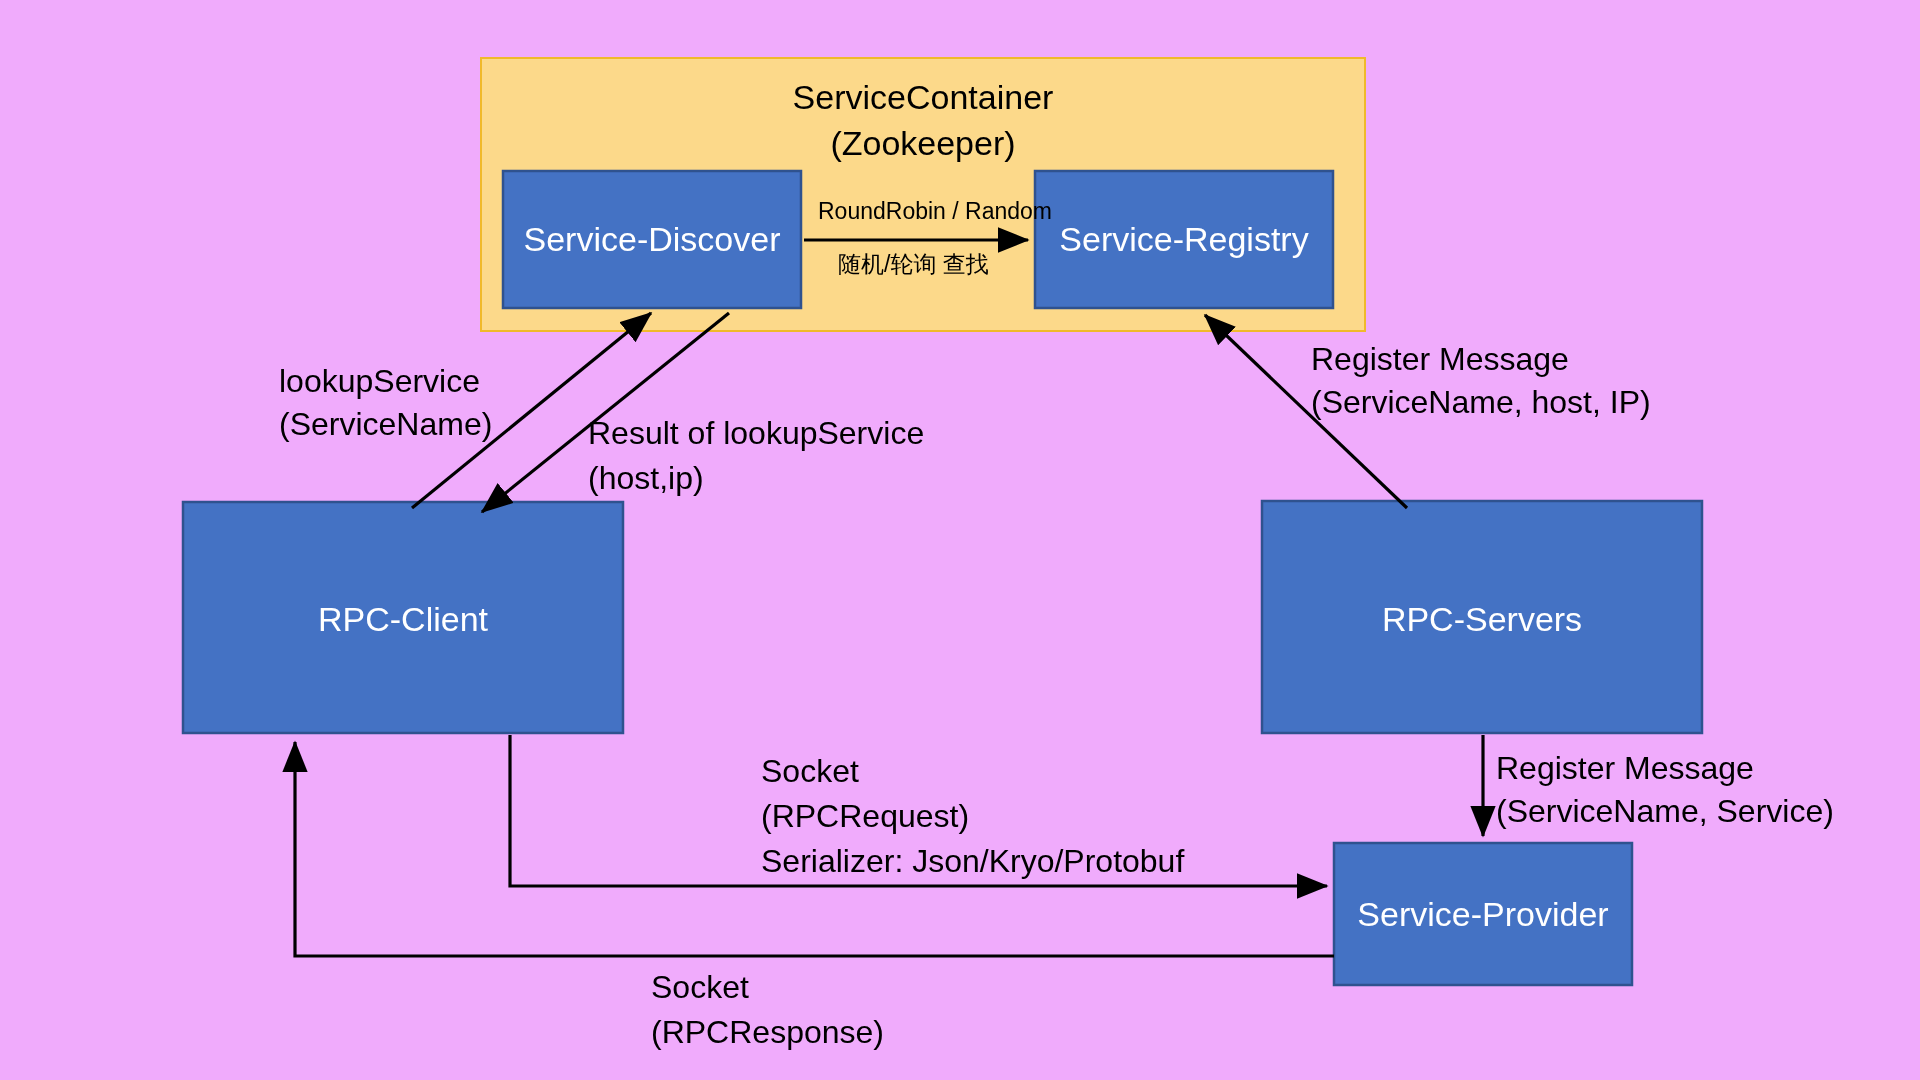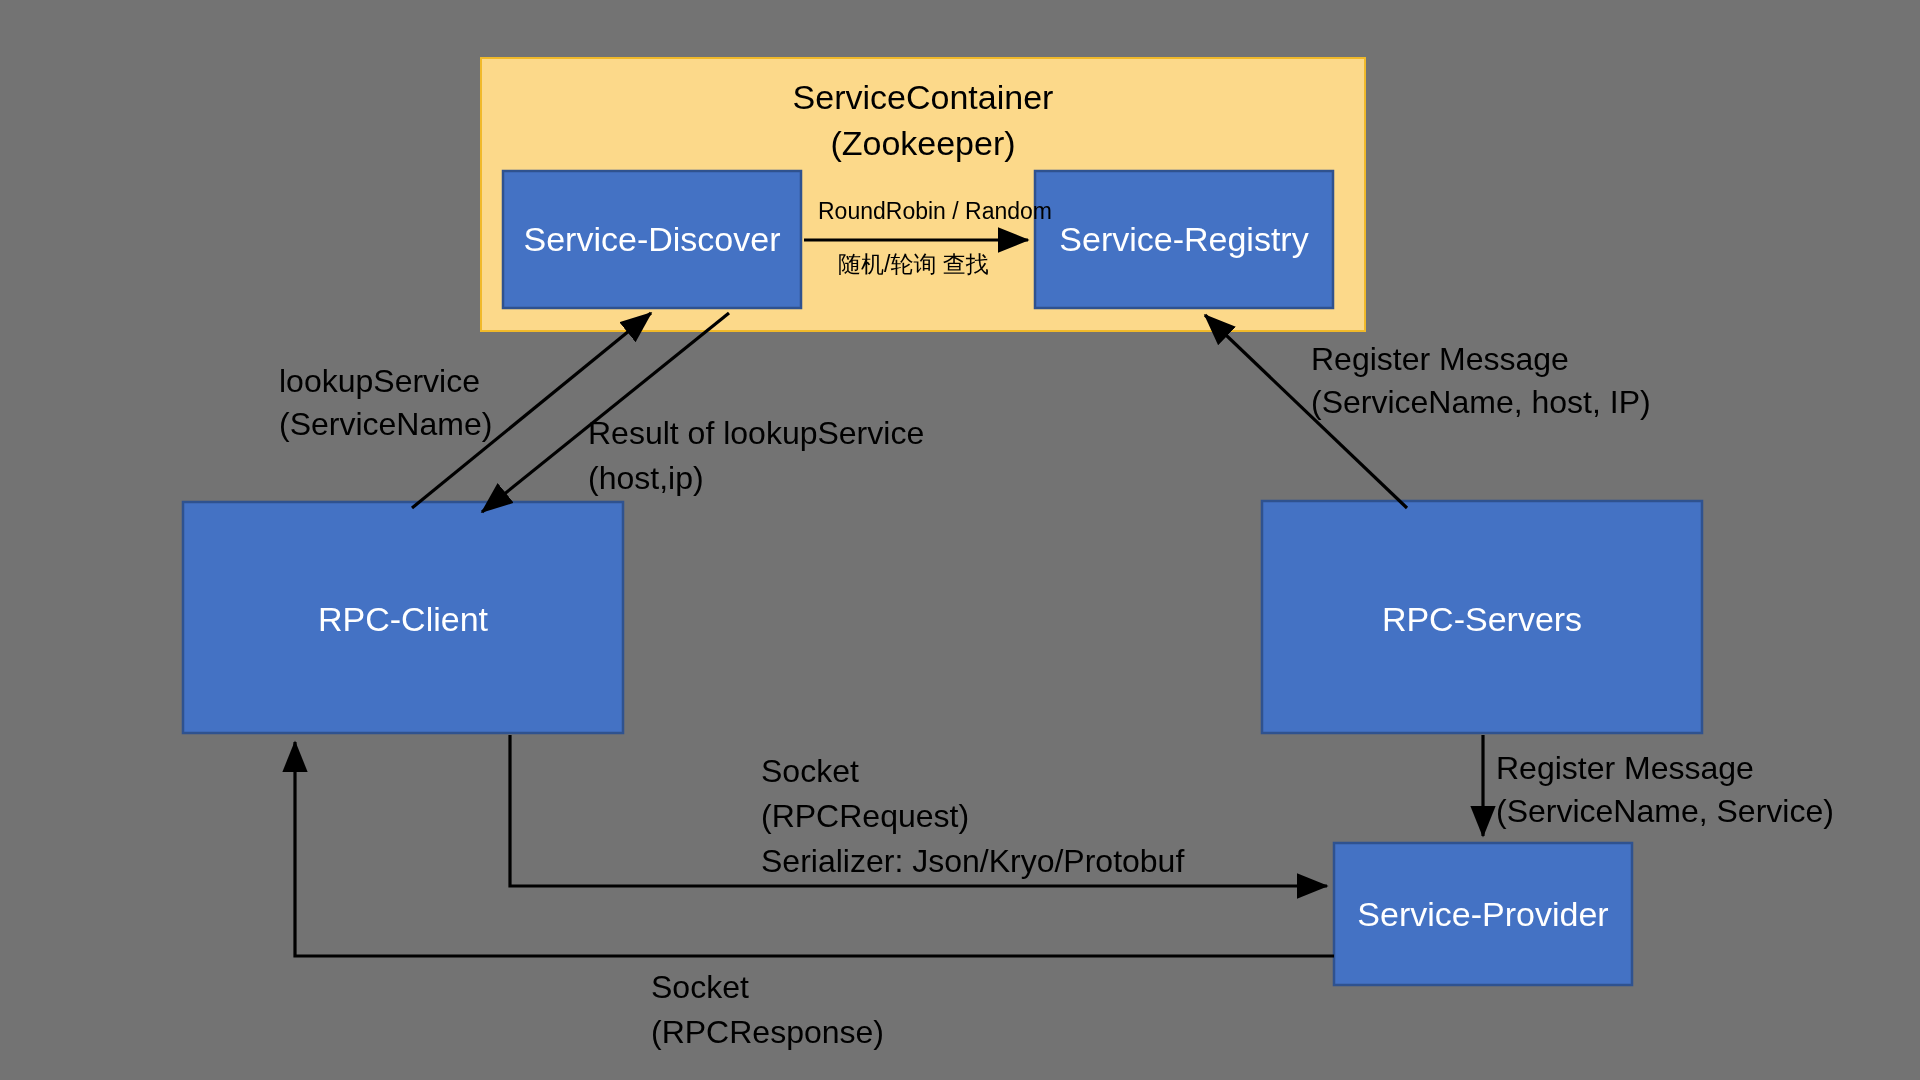--- a/index.html
+++ b/index.html
@@ -10,21 +10,21 @@
   body {
     width: 1920px;
     height: 1080px;
     overflow: hidden;
     font-family: "Liberation Sans", sans-serif;
   }
   #diagram-root {
     position: relative;
     width: 1920px;
     height: 1080px;
-    background: #737373;
+    background: #f0abfc;
   }
   svg.canvas {
     position: absolute;
     top: 0;
     left: 0;
     width: 1920px;
     height: 1080px;
   }
   .box-label {
     fill: #ffffff;

